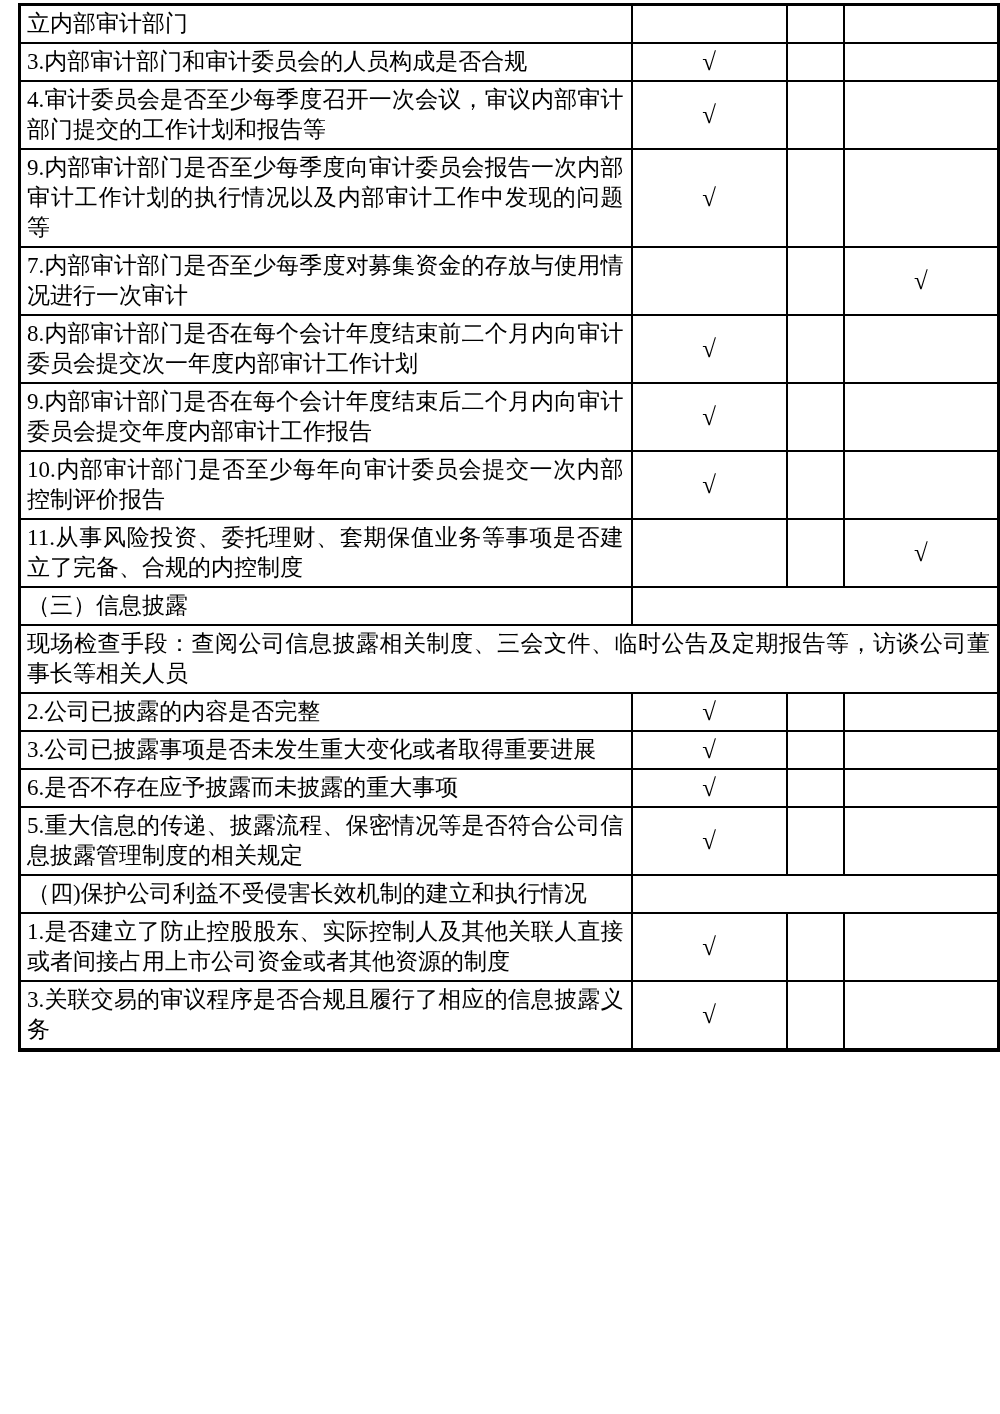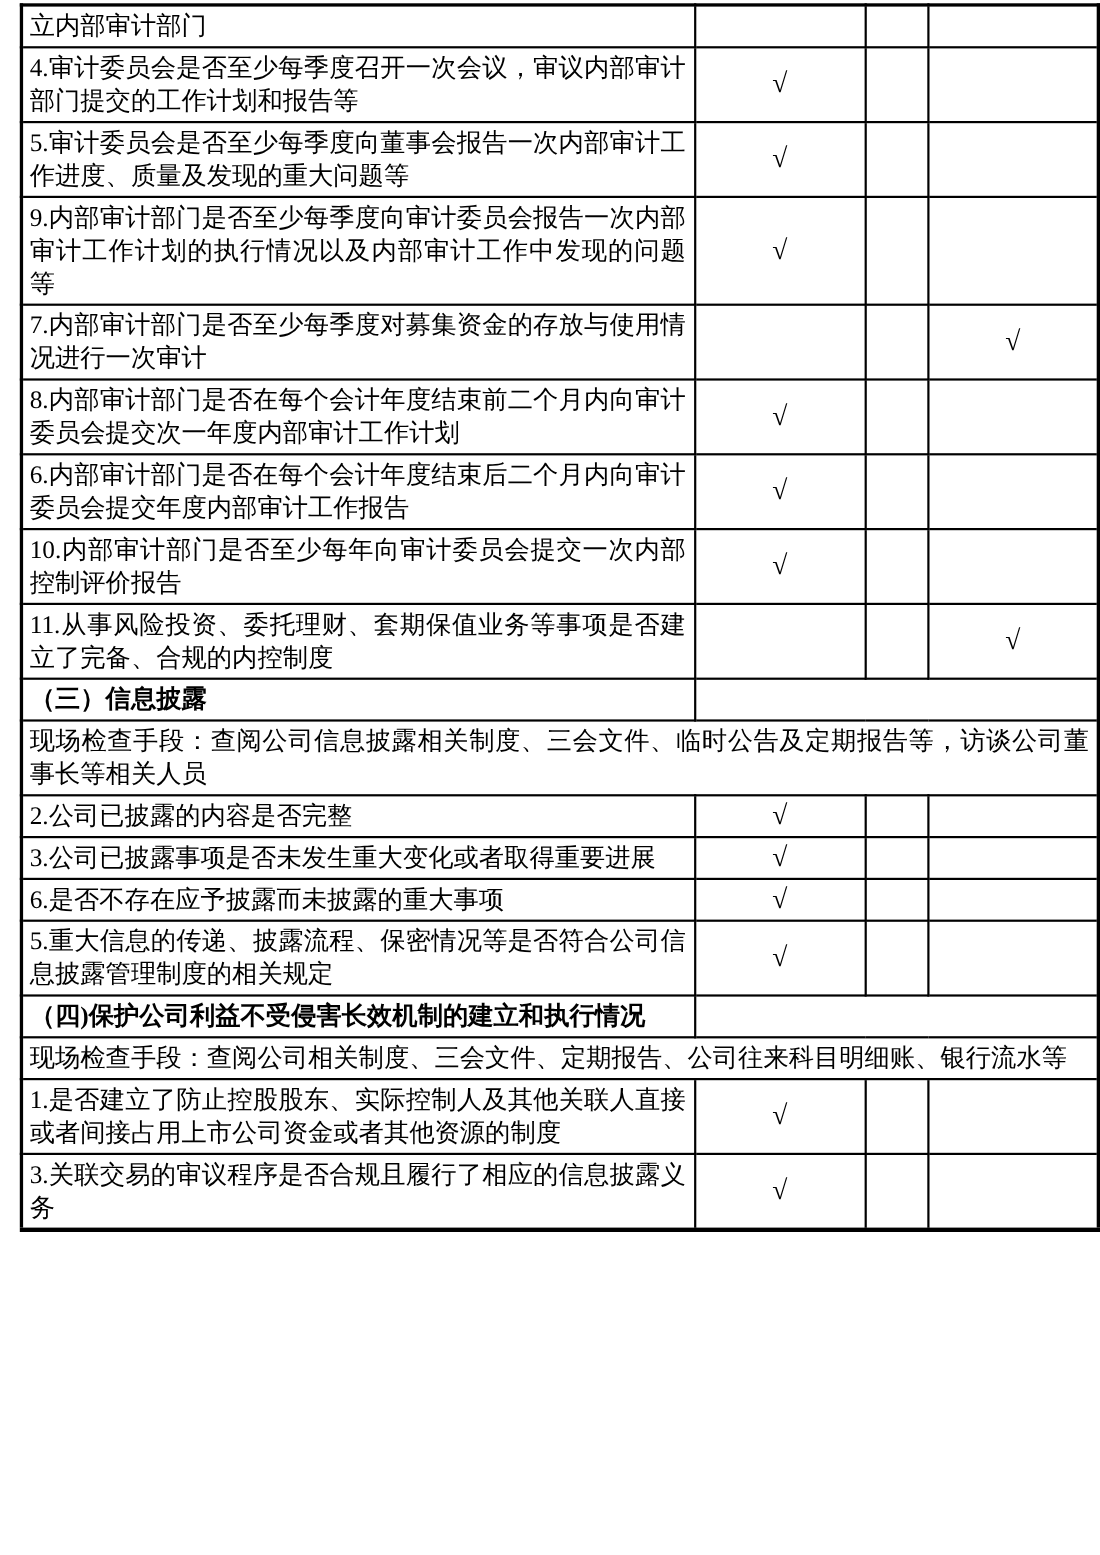--- a/index.html
+++ b/index.html
@@ -35,21 +35,21 @@
   td.text-cell {
     font-size: 23px;
     line-height: 30px;
     padding: 3px 7px 3px 6px;
     text-align: justify;
     text-justify: inter-character;
     vertical-align: middle;
     word-break: break-all;
   }
   td.section-cell {
-    font-weight: 700;
+    font-weight: 400;
     margin-top: 39px;
   }
   td.note-cell {
     font-weight: 400;
     margin-left: 44px;
   }
   td.check-cell {
     text-align: center;
     vertical-align: middle;
     font-size: 25px;
@@ -73,27 +73,27 @@
       <col class="col-c3">
     </colgroup>
     <tbody>
         <tr>
           <td class="text-cell">立内部审计部门</td>
           <td class="check-cell"></td>
           <td class="check-cell"></td>
           <td class="check-cell"></td>
         </tr>
         <tr>
-          <td class="text-cell">4.审计委员会是否至少每季度召开一次会议，审议内部审计部门提交的工作计划和报告等</td>
+          <td class="text-cell">3.内部审计部门和审计委员会的人员构成是否合规</td>
           <td class="check-cell"><span class="check-mark">√</span></td>
           <td class="check-cell"></td>
           <td class="check-cell"></td>
         </tr>
         <tr>
-          <td class="text-cell">5.审计委员会是否至少每季度向董事会报告一次内部审计工作进度、质量及发现的重大问题等</td>
+          <td class="text-cell">4.审计委员会是否至少每季度召开一次会议，审议内部审计部门提交的工作计划和报告等</td>
           <td class="check-cell"><span class="check-mark">√</span></td>
           <td class="check-cell"></td>
           <td class="check-cell"></td>
         </tr>
         <tr>
           <td class="text-cell">9.内部审计部门是否至少每季度向审计委员会报告一次内部审计工作计划的执行情况以及内部审计工作中发现的问题等</td>
           <td class="check-cell"><span class="check-mark">√</span></td>
           <td class="check-cell"></td>
           <td class="check-cell"></td>
         </tr>
@@ -103,21 +103,21 @@
           <td class="check-cell"></td>
           <td class="check-cell"><span class="check-mark">√</span></td>
         </tr>
         <tr>
           <td class="text-cell">8.内部审计部门是否在每个会计年度结束前二个月内向审计委员会提交次一年度内部审计工作计划</td>
           <td class="check-cell"><span class="check-mark">√</span></td>
           <td class="check-cell"></td>
           <td class="check-cell"></td>
         </tr>
         <tr>
-          <td class="text-cell">6.内部审计部门是否在每个会计年度结束后二个月内向审计委员会提交年度内部审计工作报告</td>
+          <td class="text-cell">9.内部审计部门是否在每个会计年度结束后二个月内向审计委员会提交年度内部审计工作报告</td>
           <td class="check-cell"><span class="check-mark">√</span></td>
           <td class="check-cell"></td>
           <td class="check-cell"></td>
         </tr>
         <tr>
           <td class="text-cell">10.内部审计部门是否至少每年向审计委员会提交一次内部控制评价报告</td>
           <td class="check-cell"><span class="check-mark">√</span></td>
           <td class="check-cell"></td>
           <td class="check-cell"></td>
         </tr>
@@ -156,23 +156,20 @@
           <td class="text-cell">5.重大信息的传递、披露流程、保密情况等是否符合公司信息披露管理制度的相关规定</td>
           <td class="check-cell"><span class="check-mark">√</span></td>
           <td class="check-cell"></td>
           <td class="check-cell"></td>
         </tr>
         <tr>
           <td class="text-cell section-cell">（四)保护公司利益不受侵害长效机制的建立和执行情况</td>
           <td colspan="3" class="check-cell"></td>
         </tr>
         <tr>
-          <td colspan="4" class="text-cell note-cell">现场检查手段：查阅公司相关制度、三会文件、定期报告、公司往来科目明细账、银行流水等</td>
-        </tr>
-        <tr>
           <td class="text-cell">1.是否建立了防止控股股东、实际控制人及其他关联人直接或者间接占用上市公司资金或者其他资源的制度</td>
           <td class="check-cell"><span class="check-mark">√</span></td>
           <td class="check-cell"></td>
           <td class="check-cell"></td>
         </tr>
         <tr>
           <td class="text-cell">3.关联交易的审议程序是否合规且履行了相应的信息披露义务</td>
           <td class="check-cell"><span class="check-mark">√</span></td>
           <td class="check-cell"></td>
           <td class="check-cell"></td>

